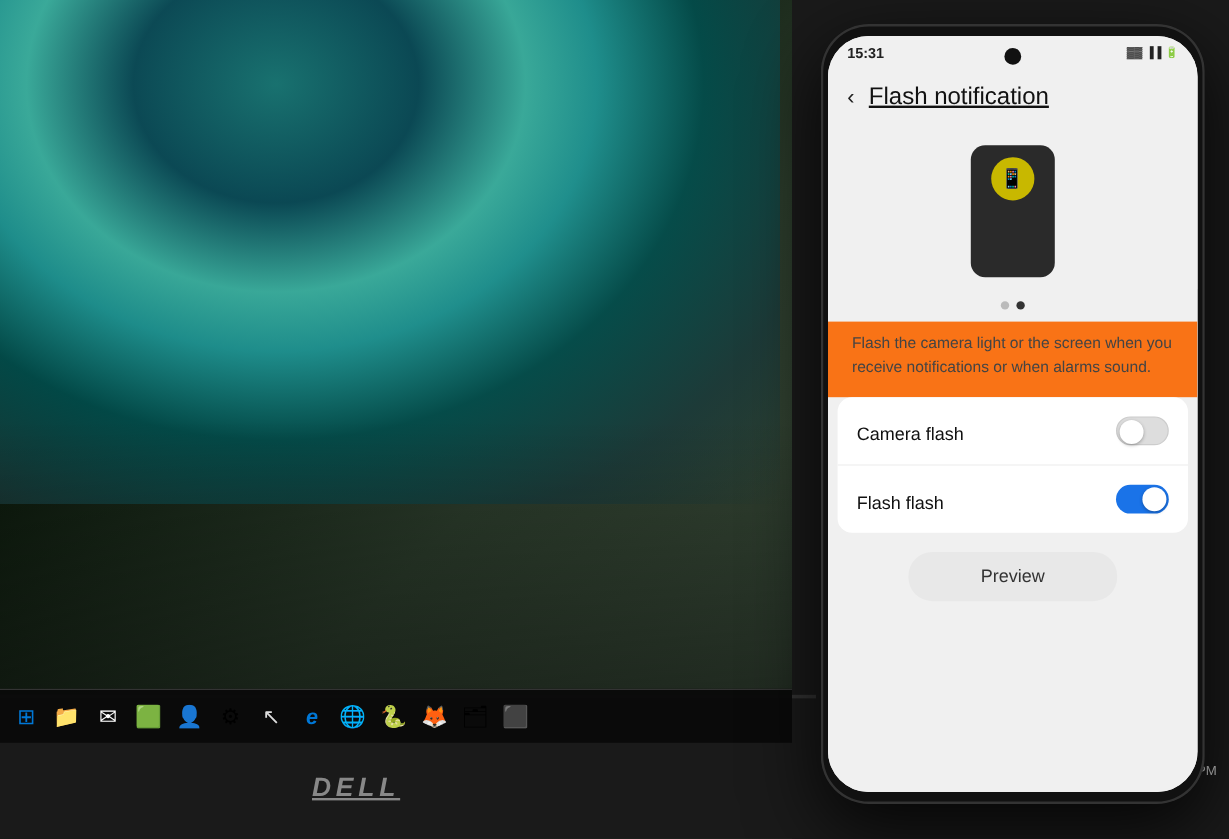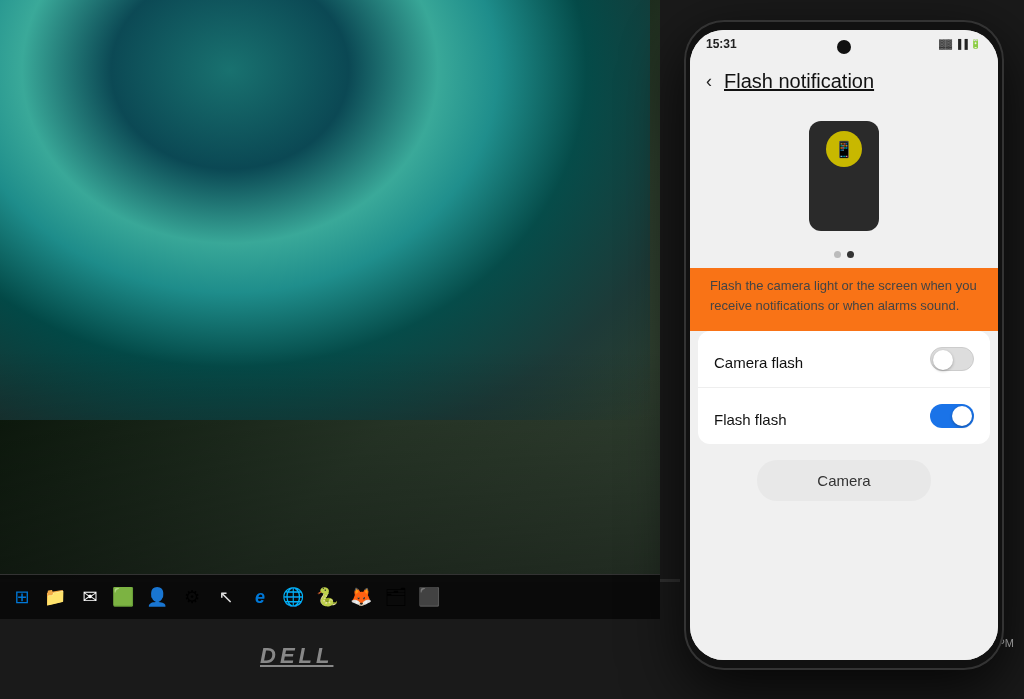--- a/index.html
+++ b/index.html
@@ -424,19 +424,19 @@
           <div class="setting-row">
             <span class="setting-label">Flash flash</span>
             <div class="toggle on">
               <div class="toggle-thumb"></div>
             </div>
           </div>
 
         </div>
 
         <div class="preview-area">
-          <button class="preview-btn">Camera</button>
+          <button class="preview-btn">Preview</button>
         </div>
 
       </div>
     </div>
   </div>
 </div>
 
 </body></html>

